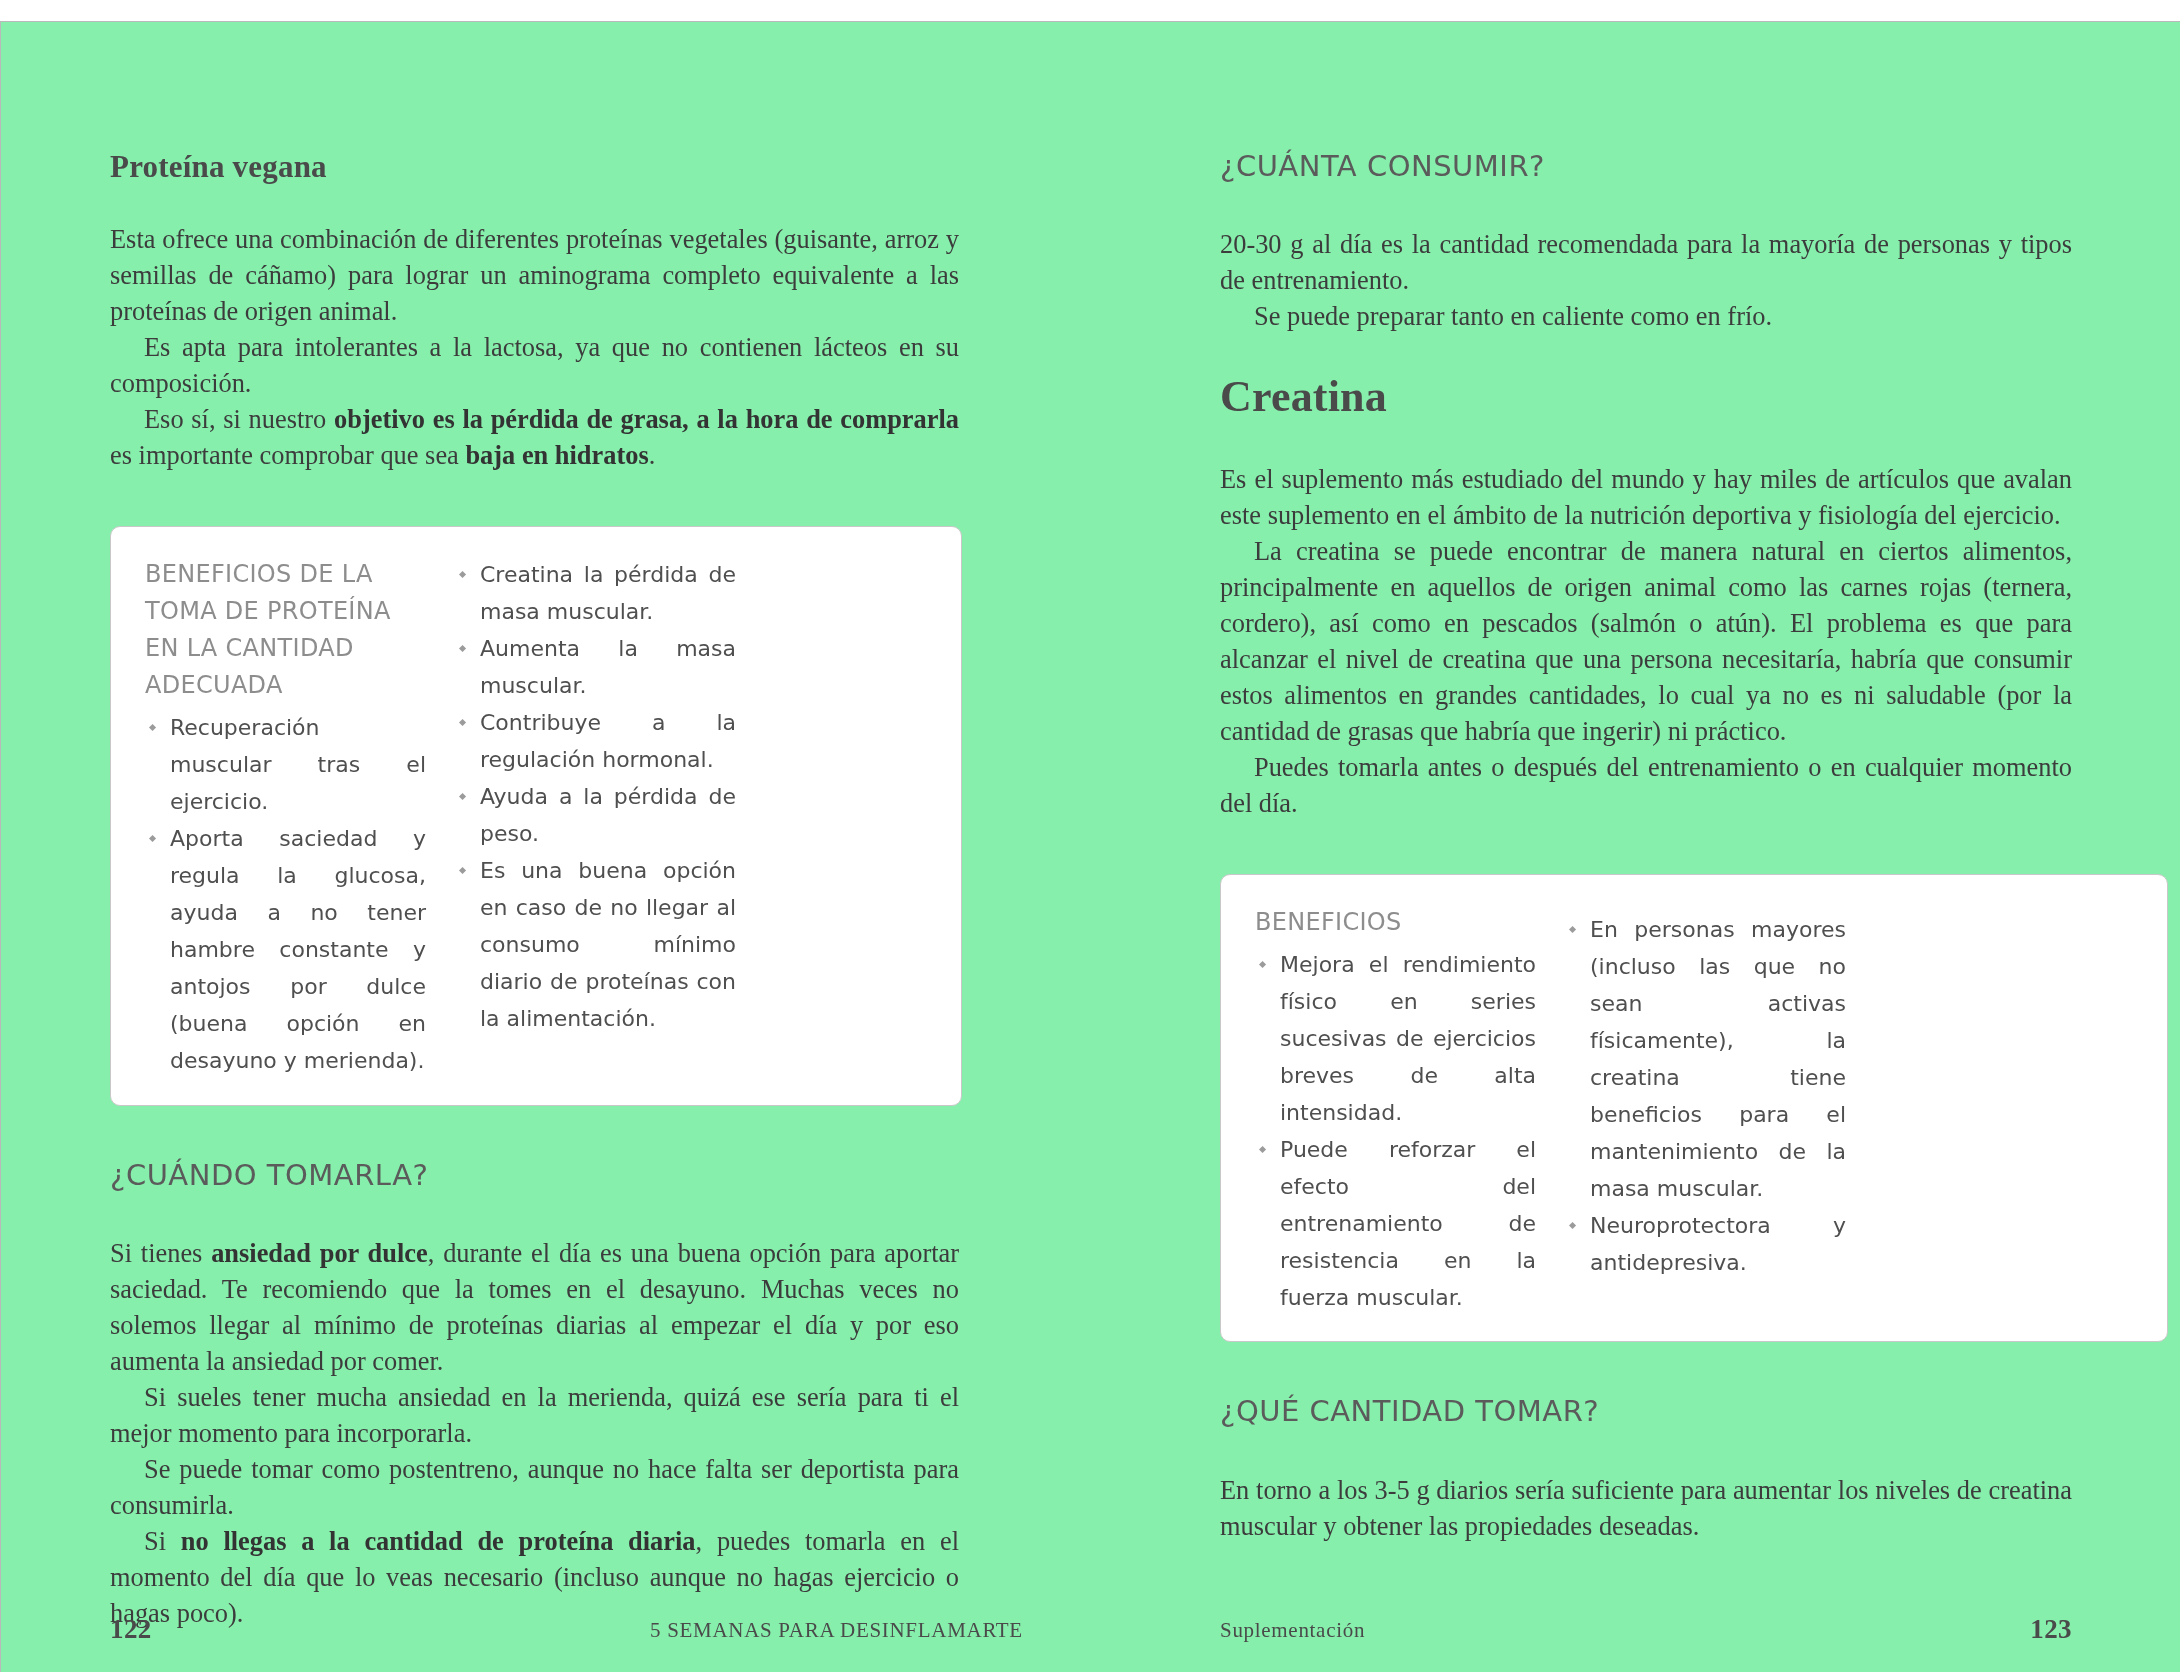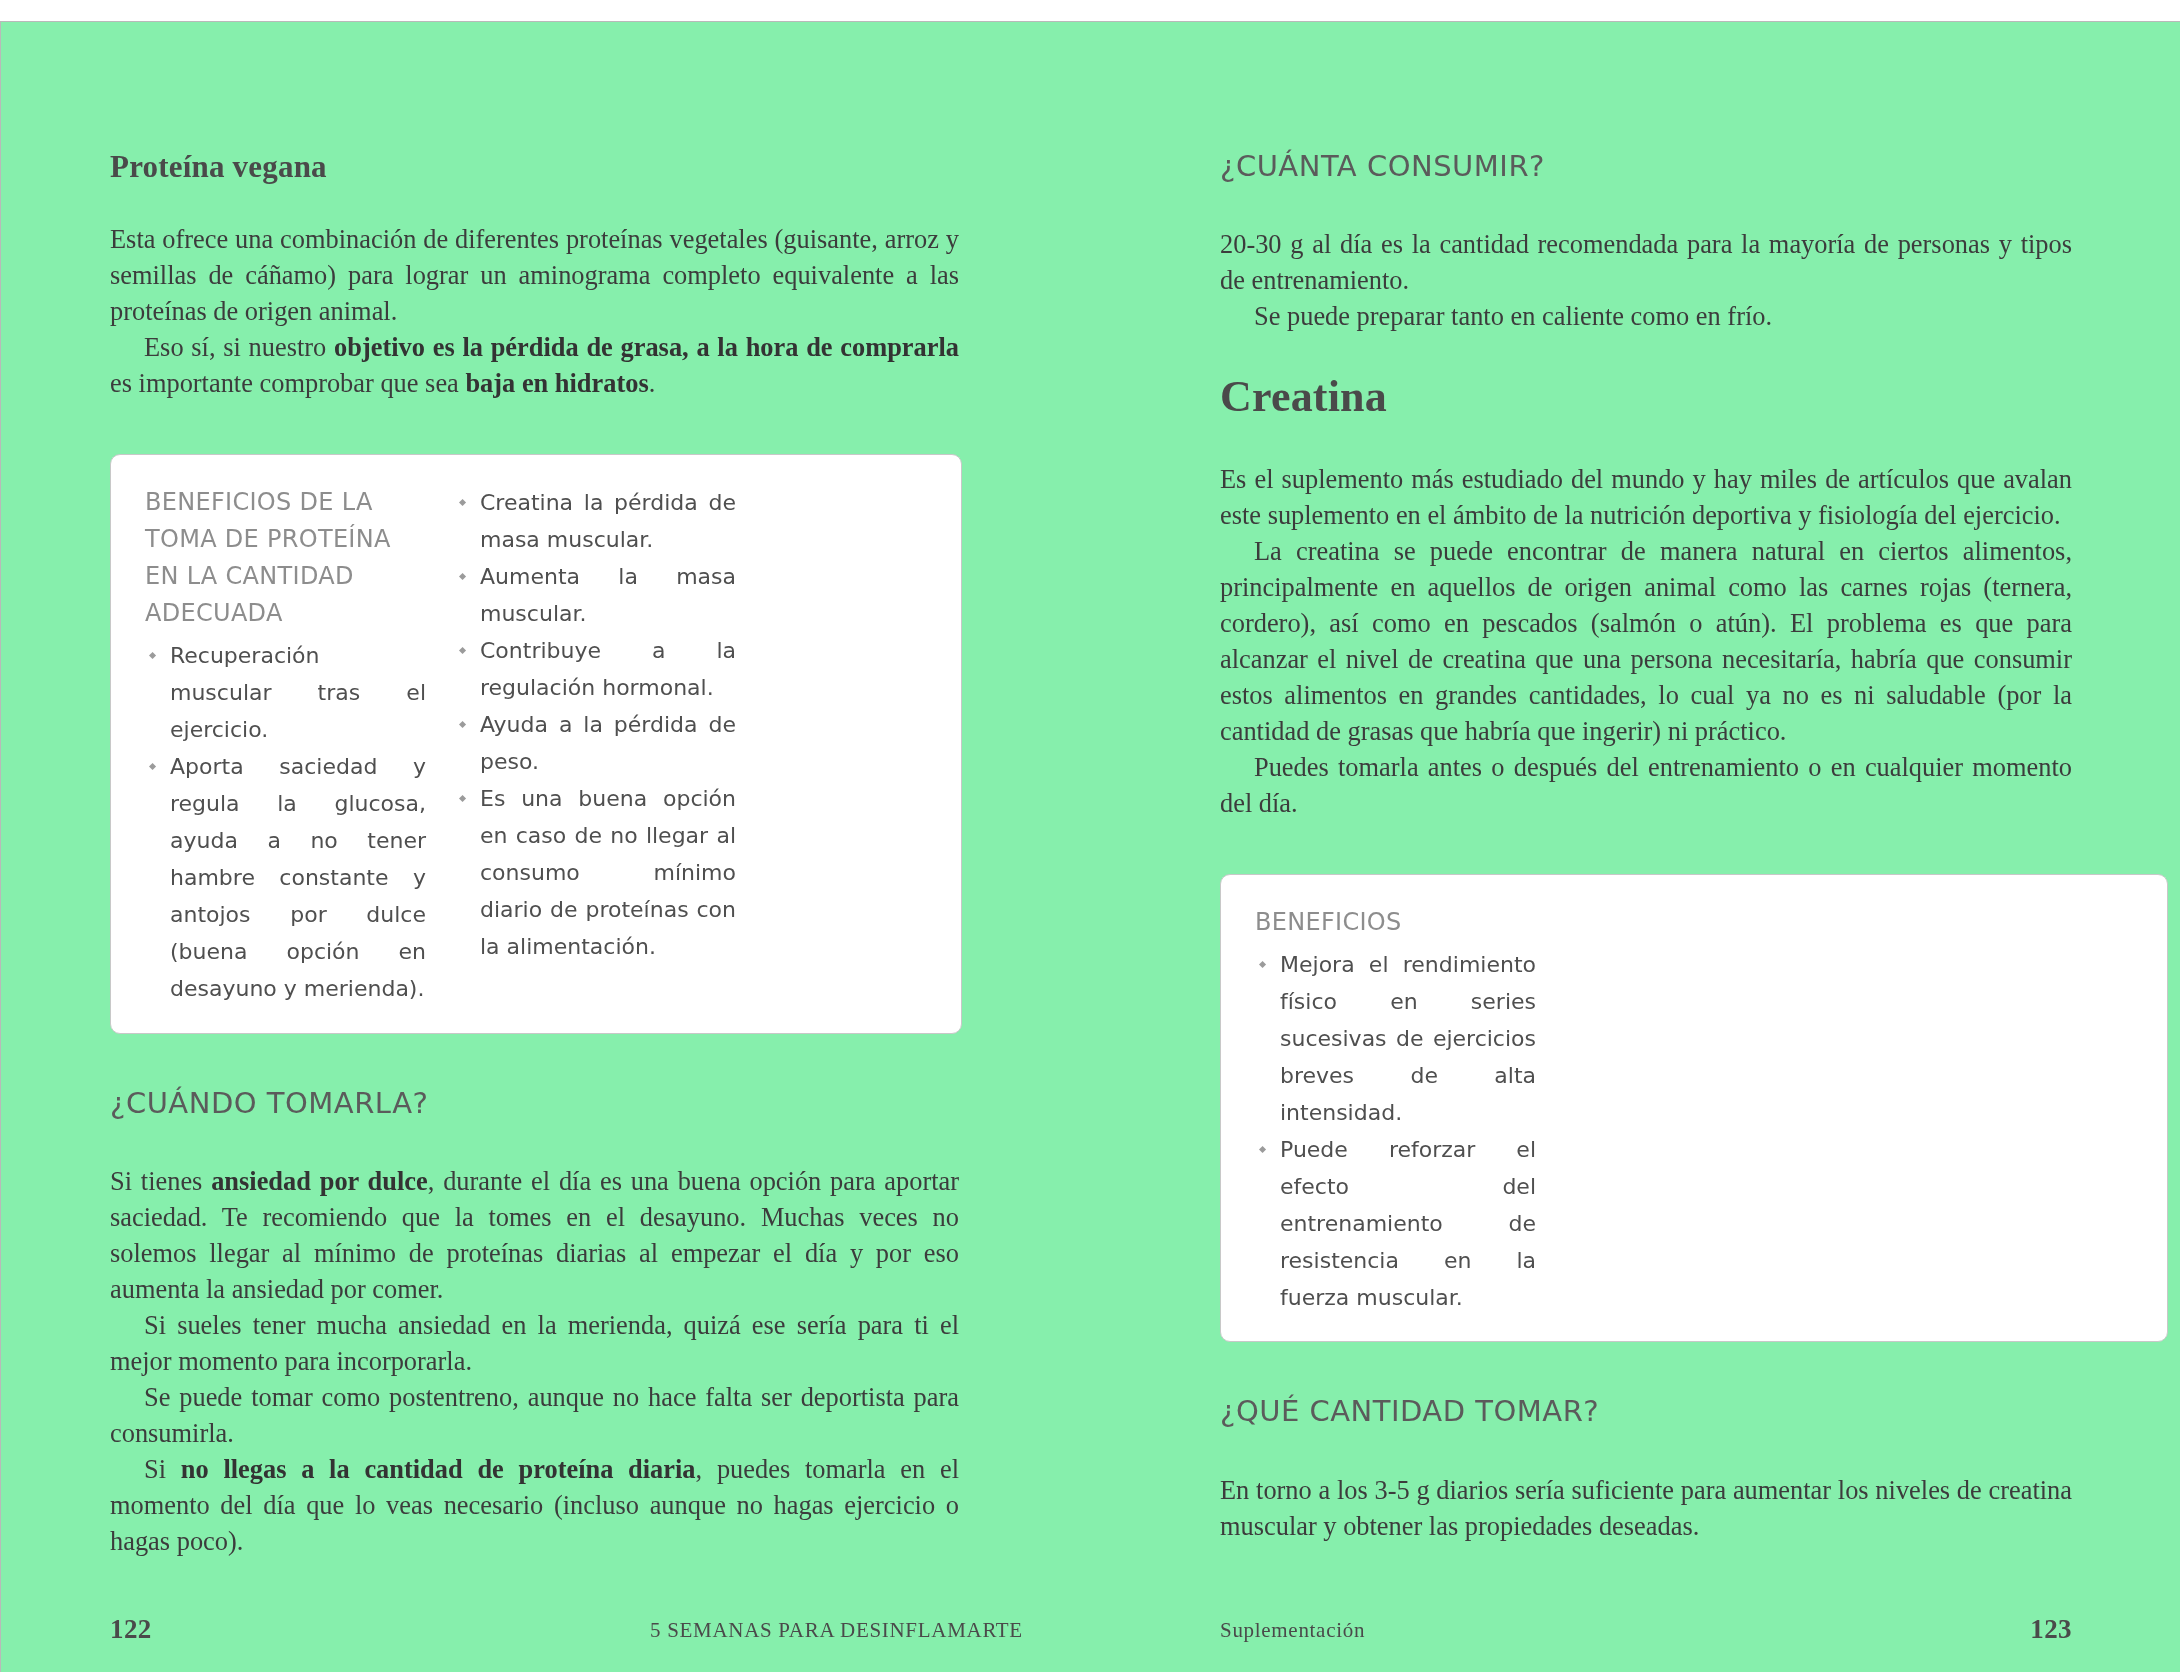--- a/index.html
+++ b/index.html
@@ -145,20 +145,21 @@
 </head>
 <body>
 
 <div class="spread">
 
   <div class="page page-left">
 
     <h2 class="serif-h">Proteína vegana</h2>
 
     <p class="body">Esta ofrece una combinación de diferentes proteínas vegetales (guisante, arroz y semillas de cáñamo) para lograr un aminograma completo equivalente a las proteínas de origen animal.</p>
+    <p class="body">Es apta para intolerantes a la lactosa, ya que no contienen lácteos en su composición.</p>
     <p class="body"><span>Eso sí, si nuestro </span><b>objetivo es la pérdida de grasa, a la hora de comprarla</b><span> es importante comprobar que sea </span><b>baja en hidratos</b><span>.</span></p>
 
     <div class="gap-lg"></div>
 
     <div class="callout" style="width:852px;">
       <div class="callout-col" style="width:281px;">
         <div class="callout-title">BENEFICIOS DE LA TOMA DE PROTEÍNA EN LA CANTIDAD ADECUADA</div>
         <ul class="callout-list">
           <li>Recuperación muscular tras el ejercicio.</li>
           <li>Aporta saciedad y regula la glucosa, ayuda a no tener hambre constante y antojos por dulce (buena opción en desayuno y merienda).</li>
@@ -208,20 +209,26 @@
     <div class="gap-lg"></div>
 
     <div class="callout" style="width:948px;">
       <div class="callout-col" style="width:281px;">
         <div class="callout-title">BENEFICIOS</div>
         <ul class="callout-list">
           <li>Mejora el rendimiento físico en series sucesivas de ejercicios breves de alta intensidad.</li>
           <li>Puede reforzar el efecto del entrenamiento de resistencia en la fuerza muscular.</li>
         </ul>
       </div>
+      <div class="callout-col" style="width:281px;">
+        <ul class="callout-list" style="margin-top:6.8px;">
+          <li>En personas mayores (incluso las que no sean activas físicamente), la creatina tiene beneficios para el mantenimiento de la masa muscular.</li>
+          <li>Neuroprotectora y antidepresiva.</li>
+        </ul>
+      </div>
     </div>
 
     <div class="gap-lg"></div>
 
     <h3 class="sans-h">¿QUÉ CANTIDAD TOMAR?</h3>
 
     <p class="body">En torno a los 3-5 g diarios sería suficiente para aumentar los niveles de creatina muscular y obtener las propiedades deseadas.</p>
 
     <div class="footer">
       <div class="runhead runhead-right">Suplementación</div>

